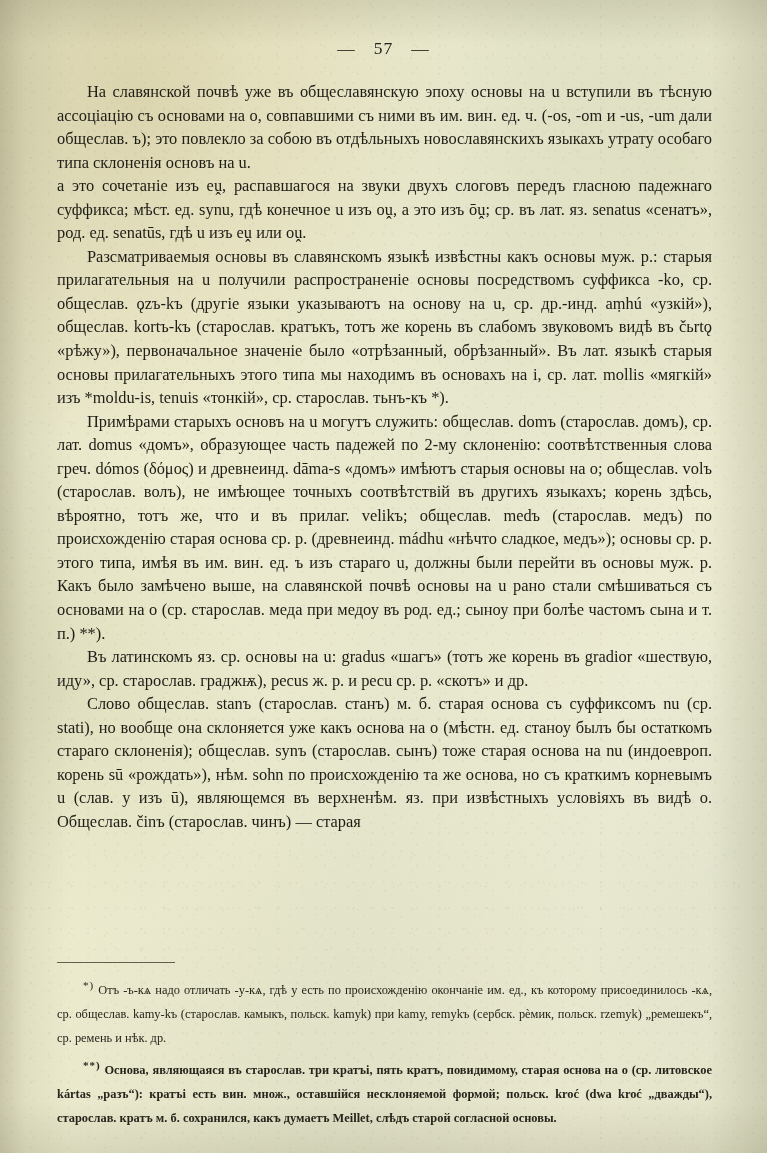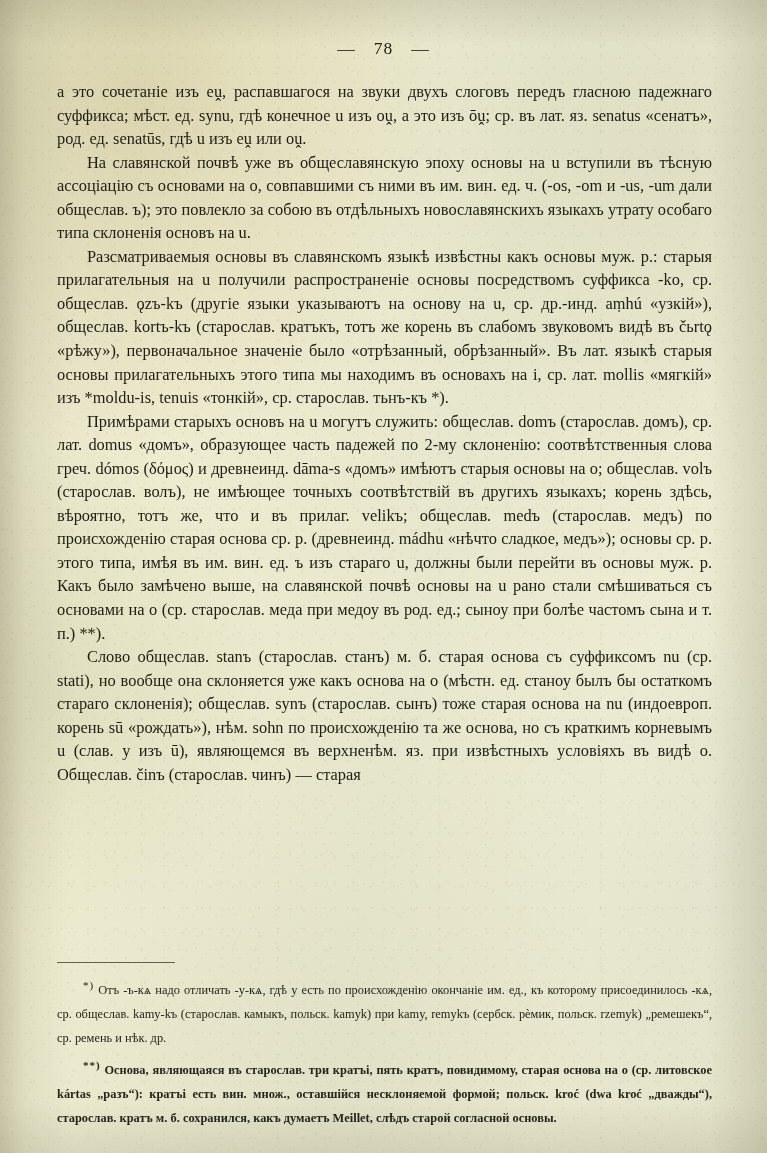--- a/index.html
+++ b/index.html
@@ -127,28 +127,29 @@
 </head>
 <body>
 
 <div class="page">
 
   <div class="grain"></div>
 
   <div class="content">
 
     <div class="folio inkblur">
-      <span>—</span><span class="dash"></span><span>78</span><span class="dash"></span><span>—</span>
+      <span>—</span><span class="dash"></span><span>57</span><span class="dash"></span><span>—</span>
     </div>
 
     <div class="body-block inkblur">
+      <p class="para">На славянской почвѣ уже въ общеславянскую эпоху основы на u вступили въ тѣсную ассоціацію съ основами на о, совпавшими съ ними въ им. вин. ед. ч. (-os, -om и -us, -um дали общеслав. ъ); это повлекло за собою въ отдѣльныхъ новославянскихъ языкахъ утрату особаго типа склоненія основъ на u.</p>
       <p class="para first">а это сочетаніе изъ еṷ, распавшагося на звуки двухъ слоговъ передъ гласною падежнаго суффикса; мѣст. ед. synu, гдѣ конечное u изъ оṷ, а это изъ ōṷ; ср. въ лат. яз. senatus «сенатъ», род. ед. senatūs, гдѣ u изъ еṷ или оṷ.</p>
-      <p class="para">На славянской почвѣ уже въ общеславянскую эпоху основы на u вступили въ тѣсную ассоціацію съ основами на о, совпавшими съ ними въ им. вин. ед. ч. (-os, -om и -us, -um дали общеслав. ъ); это повлекло за собою въ отдѣльныхъ новославянскихъ языкахъ утрату особаго типа склоненія основъ на u.</p>
       <p class="para">Разсматриваемыя основы въ славянскомъ языкѣ извѣстны какъ основы муж. р.: старыя прилагательныя на u получили распространеніе основы посредствомъ суффикса -ko, ср. общеслав. ǫzъ-kъ (другіе языки указываютъ на основу на u, ср. др.-инд. aṃhú «узкій»), общеслав. kortъ-kъ (старослав. кратъкъ, тотъ же корень въ слабомъ звуковомъ видѣ въ čьrtǫ «рѣжу»), первоначальное значеніе было «отрѣзанный, обрѣзанный». Въ лат. языкѣ старыя основы прилагательныхъ этого типа мы находимъ въ основахъ на i, ср. лат. mollis «мягкій» изъ *moldu-is, tenuis «тонкій», ср. старослав. тьнъ-къ *).</p>
       <p class="para">Примѣрами старыхъ основъ на u могутъ служить: общеслав. domъ (старослав. домъ), ср. лат. domus «домъ», образующее часть падежей по 2-му склоненію: соотвѣтственныя слова греч. dómos (δόμος) и древнеинд. dāma-s «домъ» имѣютъ старыя основы на о; общеслав. volъ (старослав. волъ), не имѣющее точныхъ соотвѣтствій въ другихъ языкахъ; корень здѣсь, вѣроятно, тотъ же, что и въ прилаг. velikъ; общеслав. medъ (старослав. медъ) по происхожденію старая основа ср. р. (древнеинд. mádhu «нѣчто сладкое, медъ»); основы ср. р. этого типа, имѣя въ им. вин. ед. ъ изъ стараго u, должны были перейти въ основы муж. р. Какъ было замѣчено выше, на славянской почвѣ основы на u рано стали смѣшиваться съ основами на о (ср. старослав. меда при медоу въ род. ед.; сыноу при болѣе частомъ сына и т. п.) **).</p>
+      <p class="para">Въ латинскомъ яз. ср. основы на u: gradus «шагъ» (тотъ же корень въ gradior «шествую, иду», ср. старослав. граджѭ), pecus ж. р. и pecu ср. р. «скотъ» и др.</p>
       <p class="para">Слово общеслав. stanъ (старослав. станъ) м. б. старая основа съ суффиксомъ nu (ср. stati), но вообще она склоняется уже какъ основа на о (мѣстн. ед. станоу былъ бы остаткомъ стараго склоненія); общеслав. synъ (старослав. сынъ) тоже старая основа на nu (индоевроп. корень sū «рождать»), нѣм. sohn по происхожденію та же основа, но съ краткимъ корневымъ u (слав. у изъ ū), являющемся въ верхненѣм. яз. при извѣстныхъ условіяхъ въ видѣ о. Общеслав. činъ (старослав. чинъ) — старая</p>
     </div>
 
     <div class="fn-rule"></div>
 
     <div class="footnotes inkblur">
       <p class="fnote"><span class="fnmark">*)</span> <span>Отъ -ъ-кѧ надо отличать -у-кѧ, гдѣ у есть по происхожденію окончаніе им. ед., къ которому присоединилось -кѧ, ср. общеслав. kamy-kъ (старослав. камыкъ, польск. kamyk) при kamy, remykъ (сербск. рѐмик, польск. rzemyk) „ремешекъ“, ср. ремень и нѣк. др.</span></p>
       <p class="fnote"><span class="fnmark">**)</span> <span>Основа, являющаяся въ старослав. три кратъі, пять кратъ, повидимому, старая основа на о (ср. литовское kártas „разъ“): кратъі есть вин. множ., оставшійся несклоняемой формой; польск. kroć (dwa kroć „дважды“), старослав. кратъ м. б. сохранился, какъ думаетъ Meillet, слѣдъ старой согласной основы.</span></p>
     </div>
 

